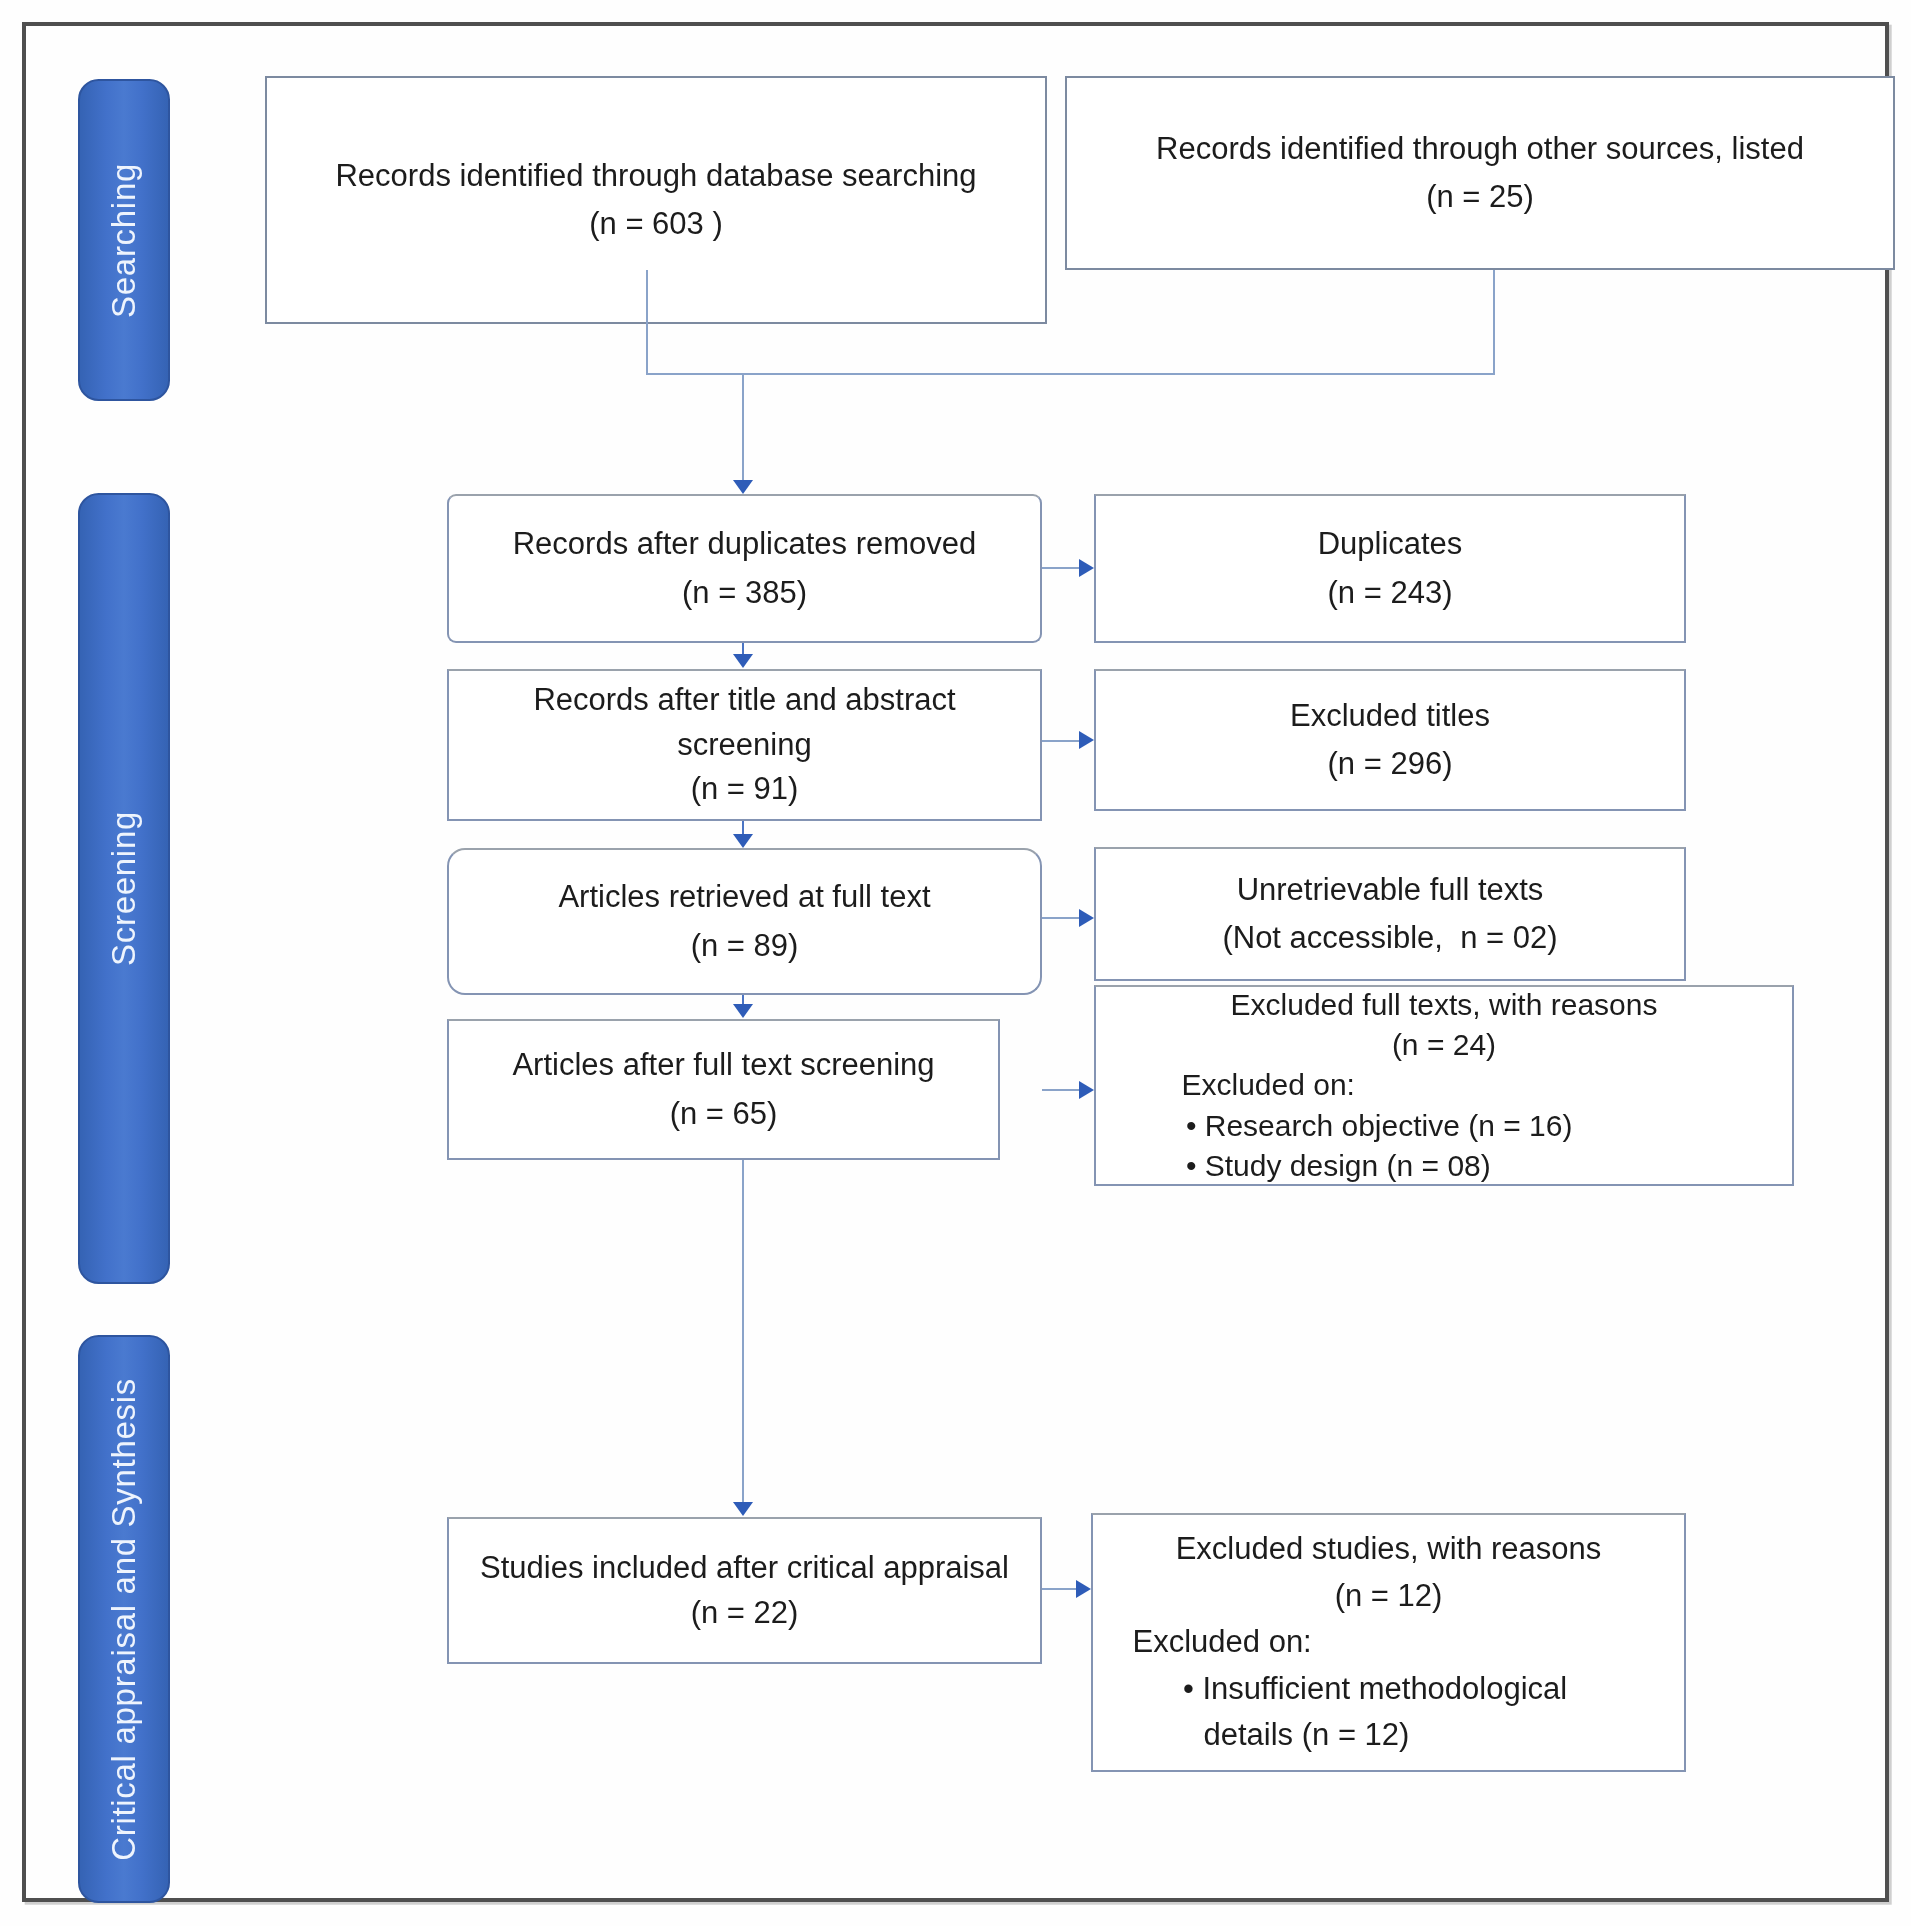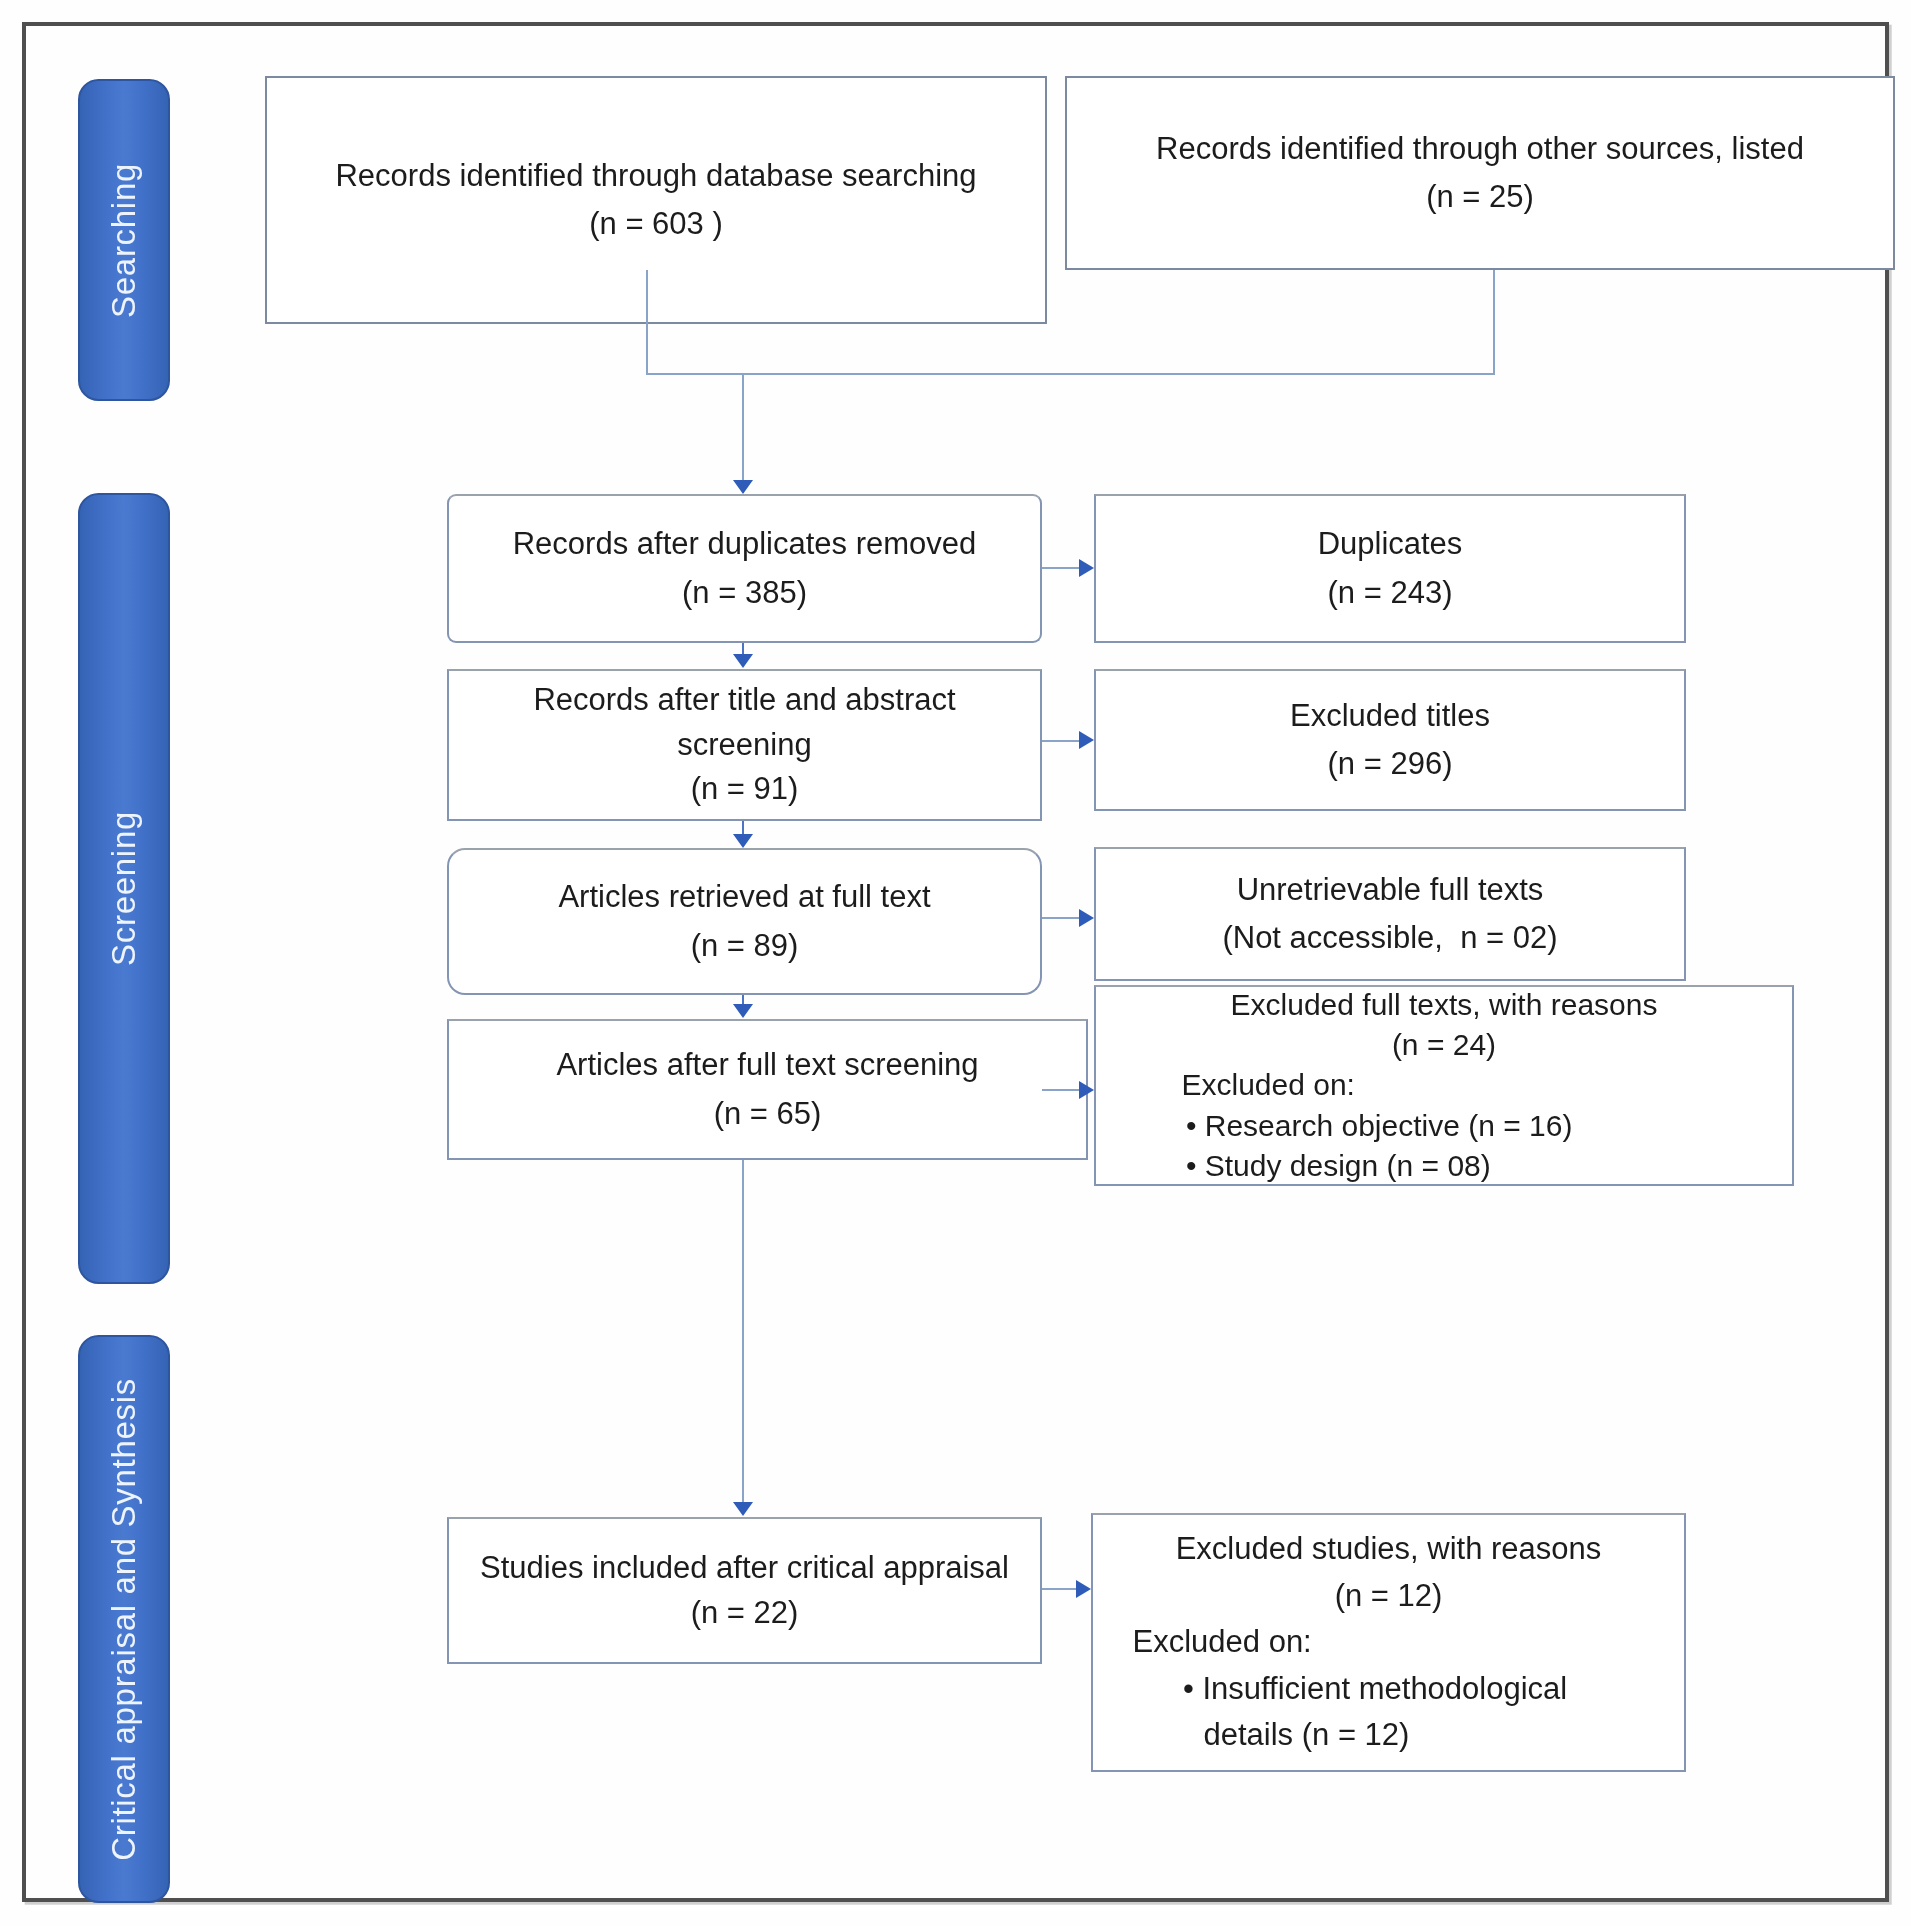--- a/index.html
+++ b/index.html
@@ -127,21 +127,21 @@
       <div class="bline">(n = 89)</div>
     </div>
     <div class="box" style="left:1068px;top:821px;width:592px;height:134px;">
       <div class="bline">Unretrievable full texts</div>
       <div class="bline">(Not accessible,  n = 02)</div>
     </div>
 
     <div class="cline blue" style="left:716px;top:969px;width:2px;height:11px;"></div>
     <div class="ah-down" style="left:707px;top:978px;"></div>
 
-    <div class="box" style="left:421px;top:993px;width:641px;height:141px;">
+    <div class="box" style="left:421px;top:993px;width:553px;height:141px;">
       <div class="bline">Articles after full text screening</div>
       <div class="bline">(n = 65)</div>
     </div>
     <div class="box reasons" id="box-excluded-fulltexts" style="left:1068px;top:959px;width:700px;height:201px;">
       <div class="bline">Excluded full texts, with reasons</div>
       <div class="bline">(n = 24)</div>
       <div class="bline left">Excluded on:</div>
       <div class="bline bullet">• Research objective (n = 16)</div>
       <div class="bline bullet">• Study design (n = 08)</div>
     </div>

